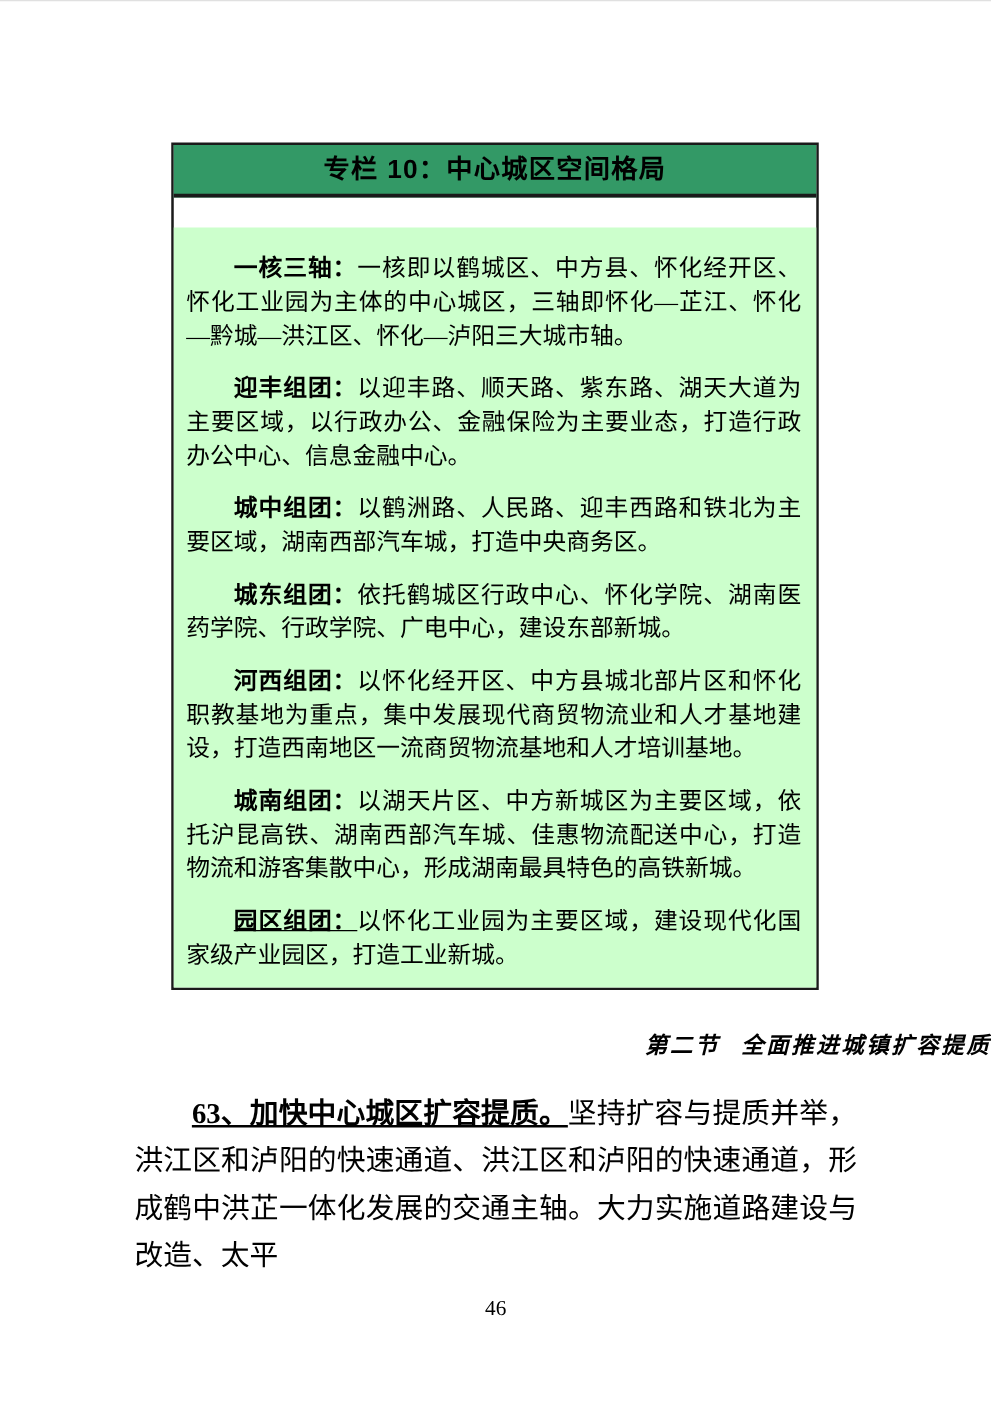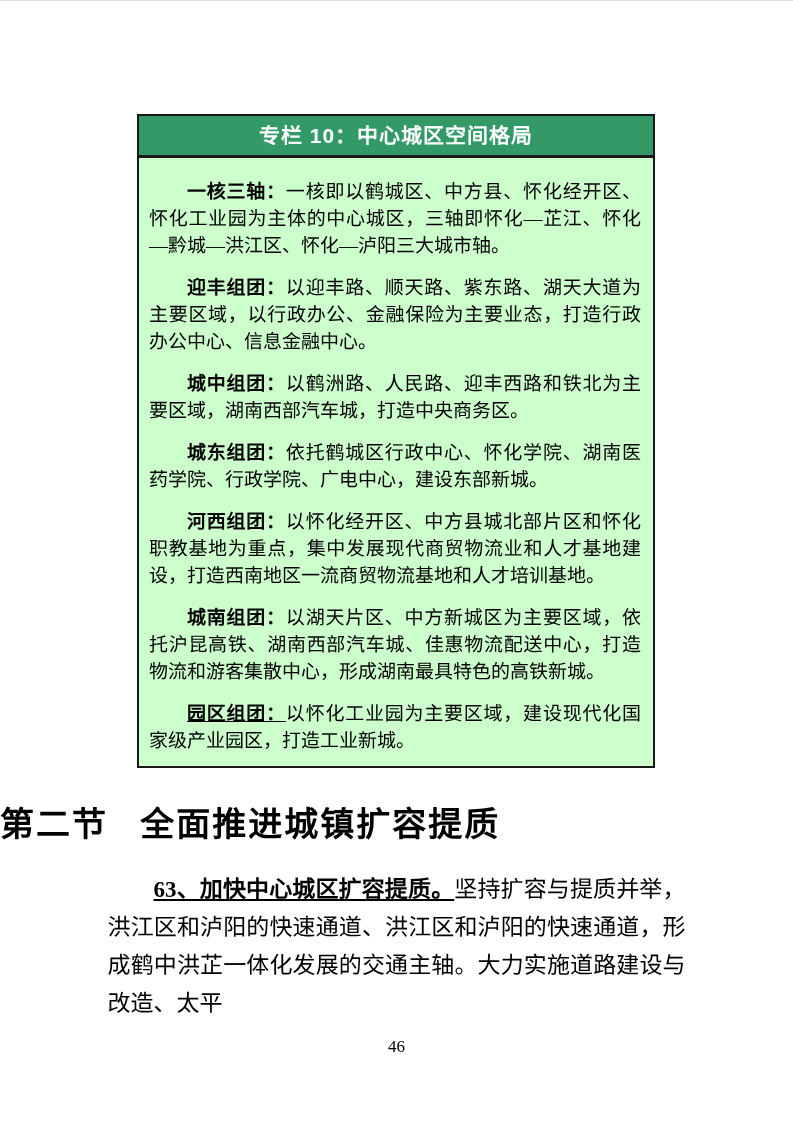--- a/index.html
+++ b/index.html
@@ -18,54 +18,56 @@
     border-top: 1px solid #e0e0e0;
   }
   
   .panel {
     margin: 113px 0 0 137px;
     width: 518px;
     border: 2px solid var(--border, #1a1a1a);
   }
   .panel-header {
     background: var(--header-bg, #339966);
-    color: #ffffff;
+    color: #000000;
     font-family: "Liberation Sans", "DejaVu Sans", sans-serif;
     font-weight: bold;
     font-size: 21px;
     line-height: 23px;
     text-align: center;
     padding: 8px 0;
     border-bottom: 3px solid var(--border, #1a1a1a);
     letter-spacing: 1px;
   }
   .panel-body {
     background: var(--body-bg, #ccffcc);
     padding: 20px 12px 12px 10px;
+    margin-top: 24px;
   }
   .panel-para {
     font-size: 19px;
     line-height: 27px;
     text-align: justify;
     text-indent: 2em;
     margin-bottom: 15px;
   }
   .panel-para:last-child { margin-bottom: 0; }
   .panel-para .leader {
     font-family: "Liberation Sans", "DejaVu Sans", sans-serif;
     font-weight: bold;
   }
   .panel-para .leader-underline { text-decoration: underline; }
   
   .section-heading {
     margin-top: 29px;
-    text-align: left;
-    font-size: 34px;
+    text-align: right;
+    font-size: 18px;
     font-weight: bold;
     letter-spacing: 2px;
+    font-style: italic;
   }
   .section-heading .section-label { margin-right: 0.95em; }
   
   .body-paragraph {
     width: 578px;
     margin: 25px auto 0 auto;
     font-size: 23px;
     line-height: 38px;
     text-align: justify;
     text-indent: 2em;

